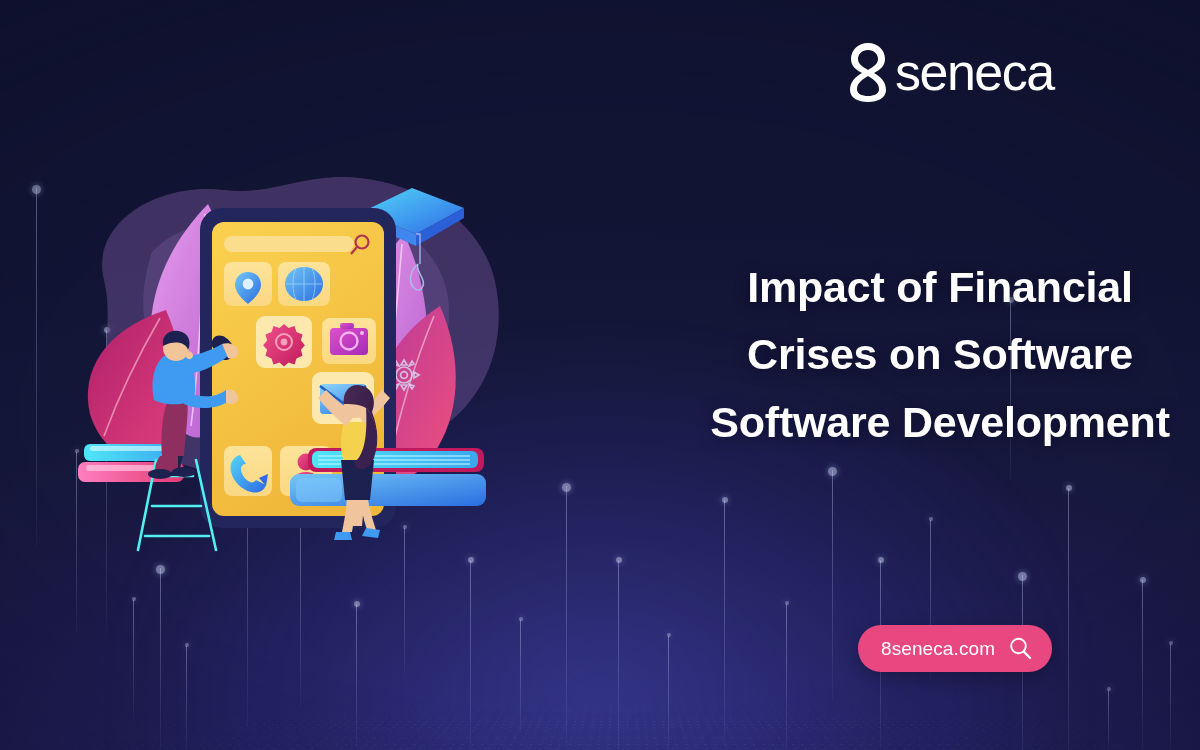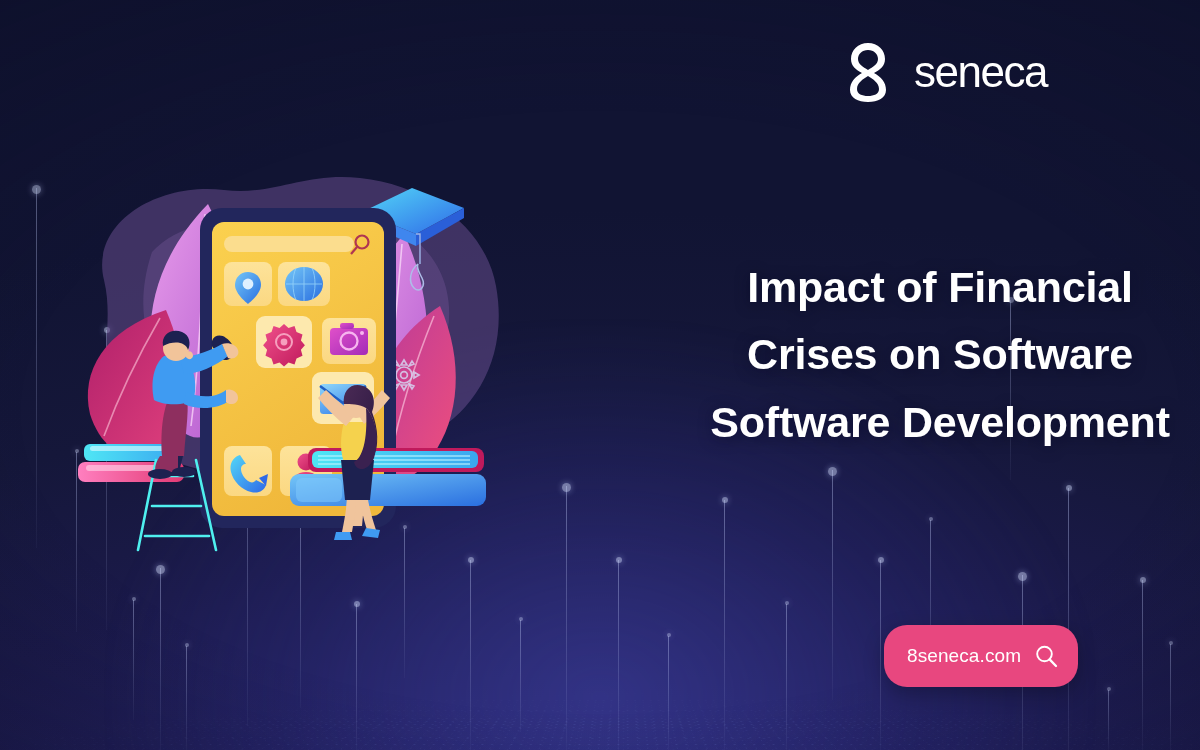--- a/index.html
+++ b/index.html
@@ -59,37 +59,37 @@
   .rain i.big::before{width:9px;height:9px;margin-left:-4.5px;}
   .rain i.sm::before{width:4px;height:4px;margin-left:-2px;opacity:.8;}
 
   
   .logo{
     position:absolute;top:39px;left:845px;
     display:flex;align-items:center;gap:4px;
   }
   .logo-mark{width:46px;height:66px;display:block;}
   .logo-text{
-    color:#fff;font-size:44px;line-height:1;
-    letter-spacing:-1.5px;font-weight:400;margin-left:19px;
+    color:#fff;font-size:52px;line-height:1;
+    letter-spacing:-1.5px;font-weight:400;
   }
 
   
   .headline{
     position:absolute;left:700px;top:225px;width:480px;
     color:#fff;text-align:center;
     font-size:43px;line-height:1.57;font-weight:700;
     letter-spacing:-.2px;
     text-shadow:0 2px 14px rgba(10,12,40,.6);
   }
 
   
   .pill{
-    position:absolute;left:884px;top:625px;
-    height:62px;padding:0 19px 0 23px;
+    position:absolute;left:858px;top:625px;
+    height:47px;padding:0 19px 0 23px;
     display:flex;align-items:center;gap:13px;
     background:#e8477f;border-radius:23px;
     box-shadow:0 6px 20px rgba(0,0,0,.28);
     cursor:pointer;
   }
   .pill-text{color:#fff;font-size:19px;letter-spacing:.1px;}
   .pill svg{display:block;}
 
   
   .illo{position:absolute;left:60px;top:160px;width:540px;height:400px;}

